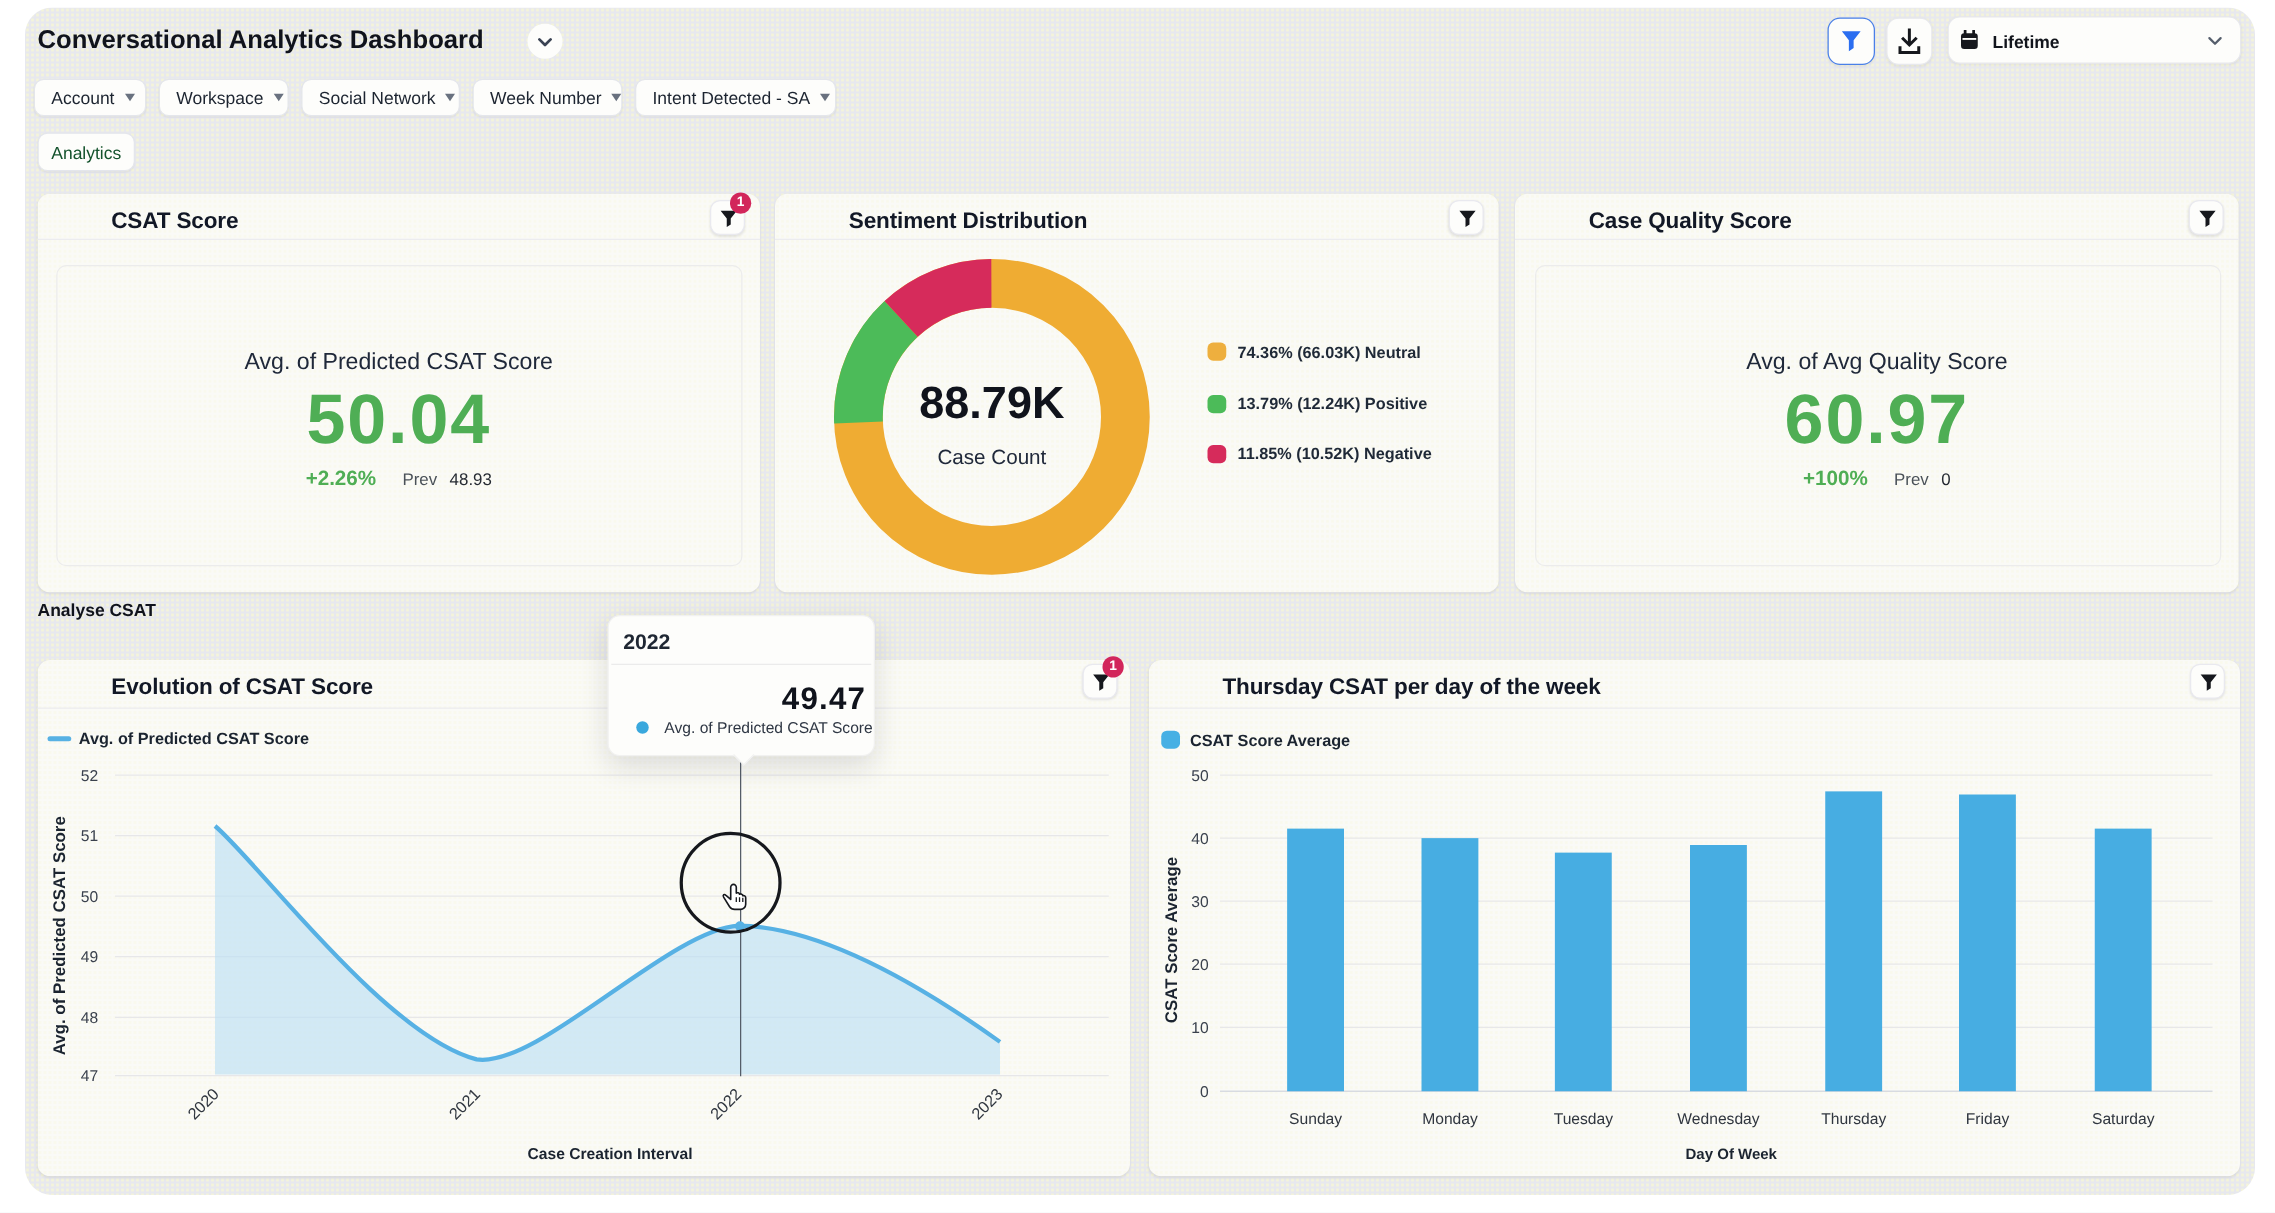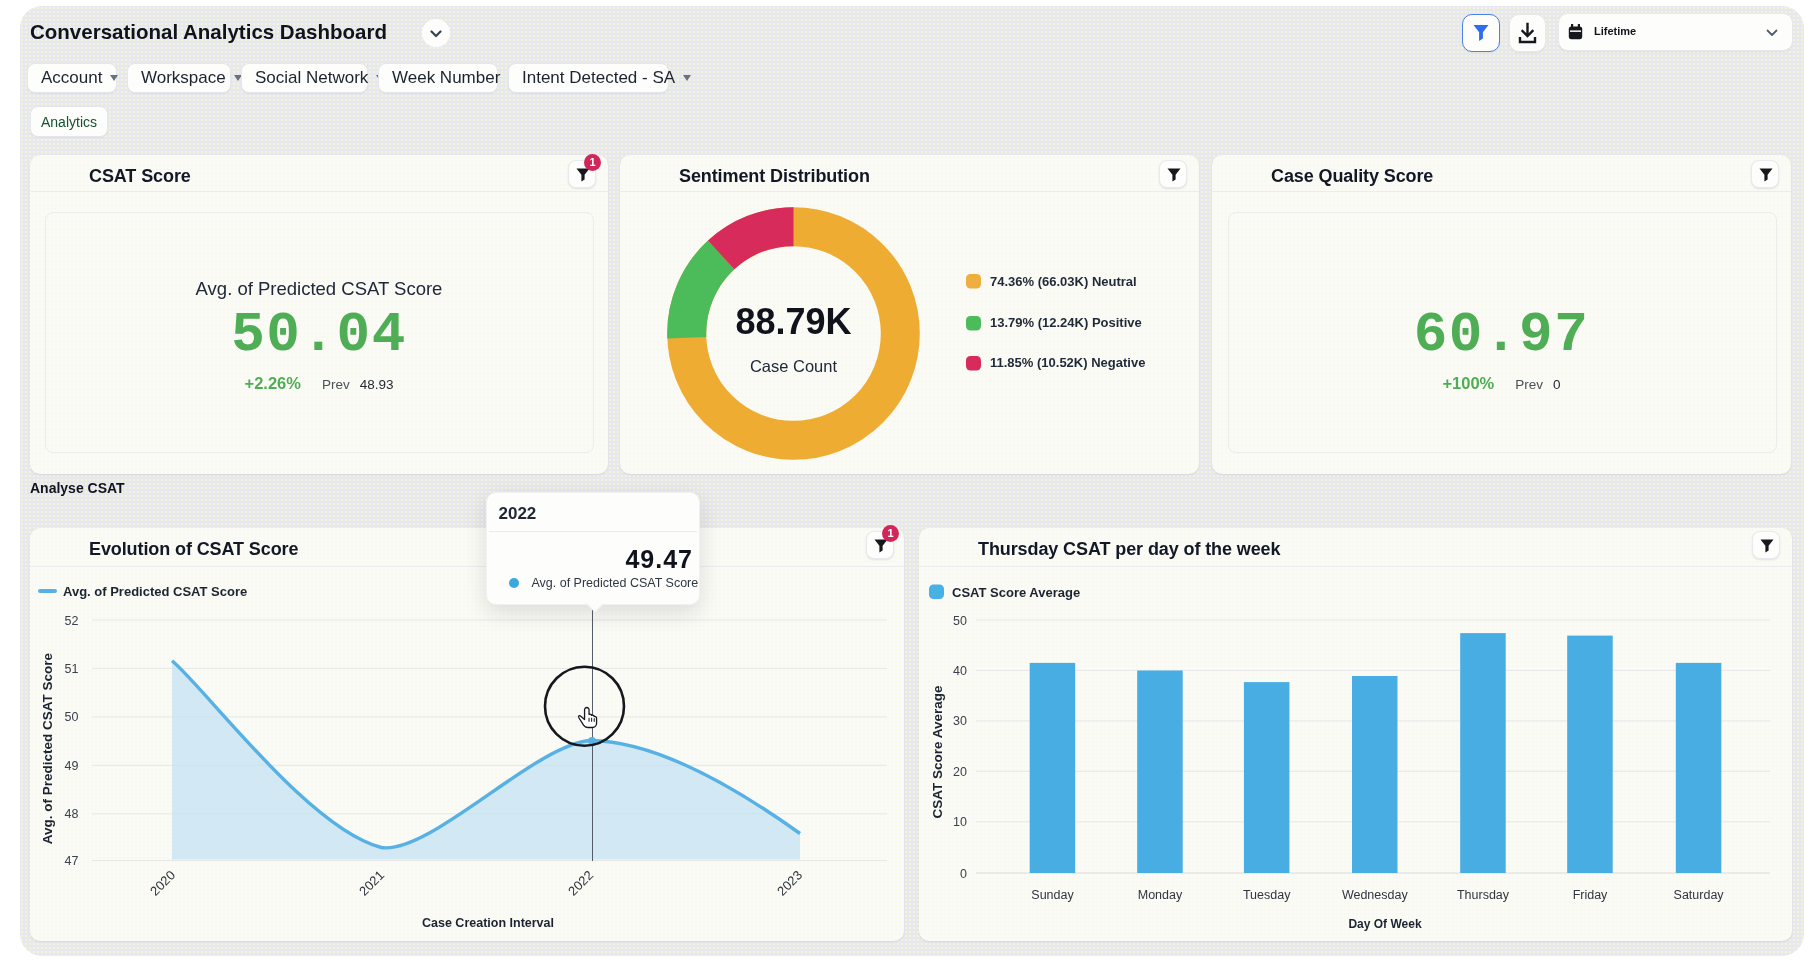--- a/index.html
+++ b/index.html
@@ -23,31 +23,31 @@
   position:absolute; width:28px; height:28px; border-radius:8px; background:#fdfdfb;
   border:1px solid #e9e9ef; box-shadow:0 1px 2px rgba(20,24,40,0.10);
 }
 .fbtn svg { position:absolute; left:7px; top:7px; }
 .badge {
   position:absolute; width:17px; height:17px; border-radius:50%; background:#d2265b;
   color:#fff; font-size:11px; font-weight:bold; text-align:center; line-height:17px;
 }
 .chip {
   position:absolute; height:30px; background:#fdfdfb; border:1px solid #e4e6eb; border-radius:8px;
-  font-size:17px; color:#1c2430; white-space:nowrap; display:flex; align-items:center;
+  font-size:14px; color:#1c2430; white-space:nowrap; display:flex; align-items:center;
   justify-content:space-between; padding:0 10px 0 13px;
   box-shadow:0 1px 1px rgba(20,24,40,0.04);
 }
 .chip .tri {
   display:inline-block; width:0; height:0; border-left:4.5px solid transparent; border-right:4.5px solid transparent;
   border-top:6px solid #69717f; margin-left:8px;
 }
 .subcard { position:absolute; border:1px solid #ececec; border-radius:8px; }
 .kpi-label { position:absolute; width:100%; text-align:center; font-size:18.5px; color:#20293a; line-height:1; }
-.kpi-num { position:absolute; width:100%; text-align:center; font-size:56px; font-weight:bold; color:#4fae55; letter-spacing:1.5px; line-height:1;font-family:Liberation Mono, monospace; }
+.kpi-num { position:absolute; width:100%; text-align:center; font-size:56px; font-weight:bold; color:#4fae55; letter-spacing:1.5px; line-height:1; }
 .kpi-row { position:absolute; width:100%; text-align:center; font-size:13.5px; line-height:1.2; }
 .topbtn { position:absolute; background:#fdfdfb; border-radius:10px; border:1px solid #e7e8ec; box-shadow:0 1px 2px rgba(20,24,40,0.05); }
 </style>
 </head>
 <body>
 <div class="board"></div>
 
 <div class="abs" style="left:30px; top:20px; font-size:20.5px; font-weight:bold; color:#10131c; letter-spacing:0px;">Conversational Analytics Dashboard</div>
 <div class="abs" style="left:422px; top:19px; width:28px; height:28px; border-radius:50%; background:#fdfdfb;">
   <svg width="28" height="28" viewBox="0 0 28 28">
@@ -65,21 +65,21 @@
     <path d="M17.5 9 v11 M12.5 16 l5 5 l5 -5" fill="none" stroke="#16181d" stroke-width="2.4" stroke-linecap="square"></path>
     <path d="M10 22 v5 h15 v-5" fill="none" stroke="#16181d" stroke-width="2.4"></path>
   </svg>
 </div>
 <div class="topbtn" style="left:1558px; top:13px; width:235px; height:38px;">
   <svg width="15" height="16" viewBox="0 0 15 16" style="position:absolute; left:9px; top:10px;">
     <path d="M4.1 0.6 v3 M10.9 0.6 v3" stroke="#16181d" stroke-width="2.2" stroke-linecap="round"></path>
     <rect x="0.8" y="2.6" width="13.4" height="12.6" rx="2.6" fill="#16181d"></rect>
     <rect x="2" y="6.4" width="11" height="1.5" fill="#fdfdfb"></rect>
   </svg>
-  <span style="position:absolute; left:35px; top:11px; font-size:11px; font-weight:bold; color:#12151c;">Lifetime</span>
+  <span style="position:absolute; left:35px; top:11px; font-size:14px; font-weight:bold; color:#12151c;">Lifetime</span>
   <svg width="14" height="14" viewBox="0 0 14 14" style="position:absolute; right:13px; top:12px;">
       <path d="M2.5 4.5 L7 9 L11.5 4.5" fill="none" stroke="#555e6c" stroke-width="1.8" stroke-linecap="round" stroke-linejoin="round"></path>
     </svg>
 </div>
 
 <div class="chip" style="left:27px; top:63px; width:90px;">
     <span>Account</span>
     <span class="tri"></span>
   </div>
 <div class="chip" style="left:127px; top:63px; width:104px;">
@@ -144,20 +144,21 @@
 
 <div class="card" style="left:1212px; top:155px; width:579px; height:319px;">
   <div class="card-h">Case Quality Score</div>
   <div class="card-div"></div>
   <div class="fbtn" style="right:12px; top:5px;">
     <svg width="14" height="14" viewBox="0 0 14 14">
         <path d="M0.5 0.5 h13 l-4.9 6.3 v4.7 l-3.2 2 v-6.7 Z" fill="#16181d"></path>
       </svg>
   </div>
   <div class="subcard" style="left:16px; top:57px; width:549px; height:241px;"></div>
+  <div class="kpi-label" style="top:125px;">Avg. of Avg Quality Score</div>
   <div class="kpi-num" style="top:152px;">60.97</div>
   <div class="kpi-row" style="top:219px;"><span style="color:#4fae55; font-weight:bold; font-size:16.5px;">+100%</span><span style="display:inline-block; width:21px;"></span><span style="color:#4a5158;">Prev</span><span style="display:inline-block; width:10px;"></span><span style="color:#262b33;">0</span></div>
 </div>
 
 <div class="abs" style="left:30px; top:480px; font-size:14px; font-weight:bold; color:#10131c;">Analyse CSAT</div>
 
 <div class="card" style="left:30px; top:528px; width:874px; height:413px;">
   <div class="card-h">Evolution of CSAT Score</div>
   <div class="card-div" style="top:38px;"></div>
   <div class="fbtn" style="right:10px; top:3px;">

